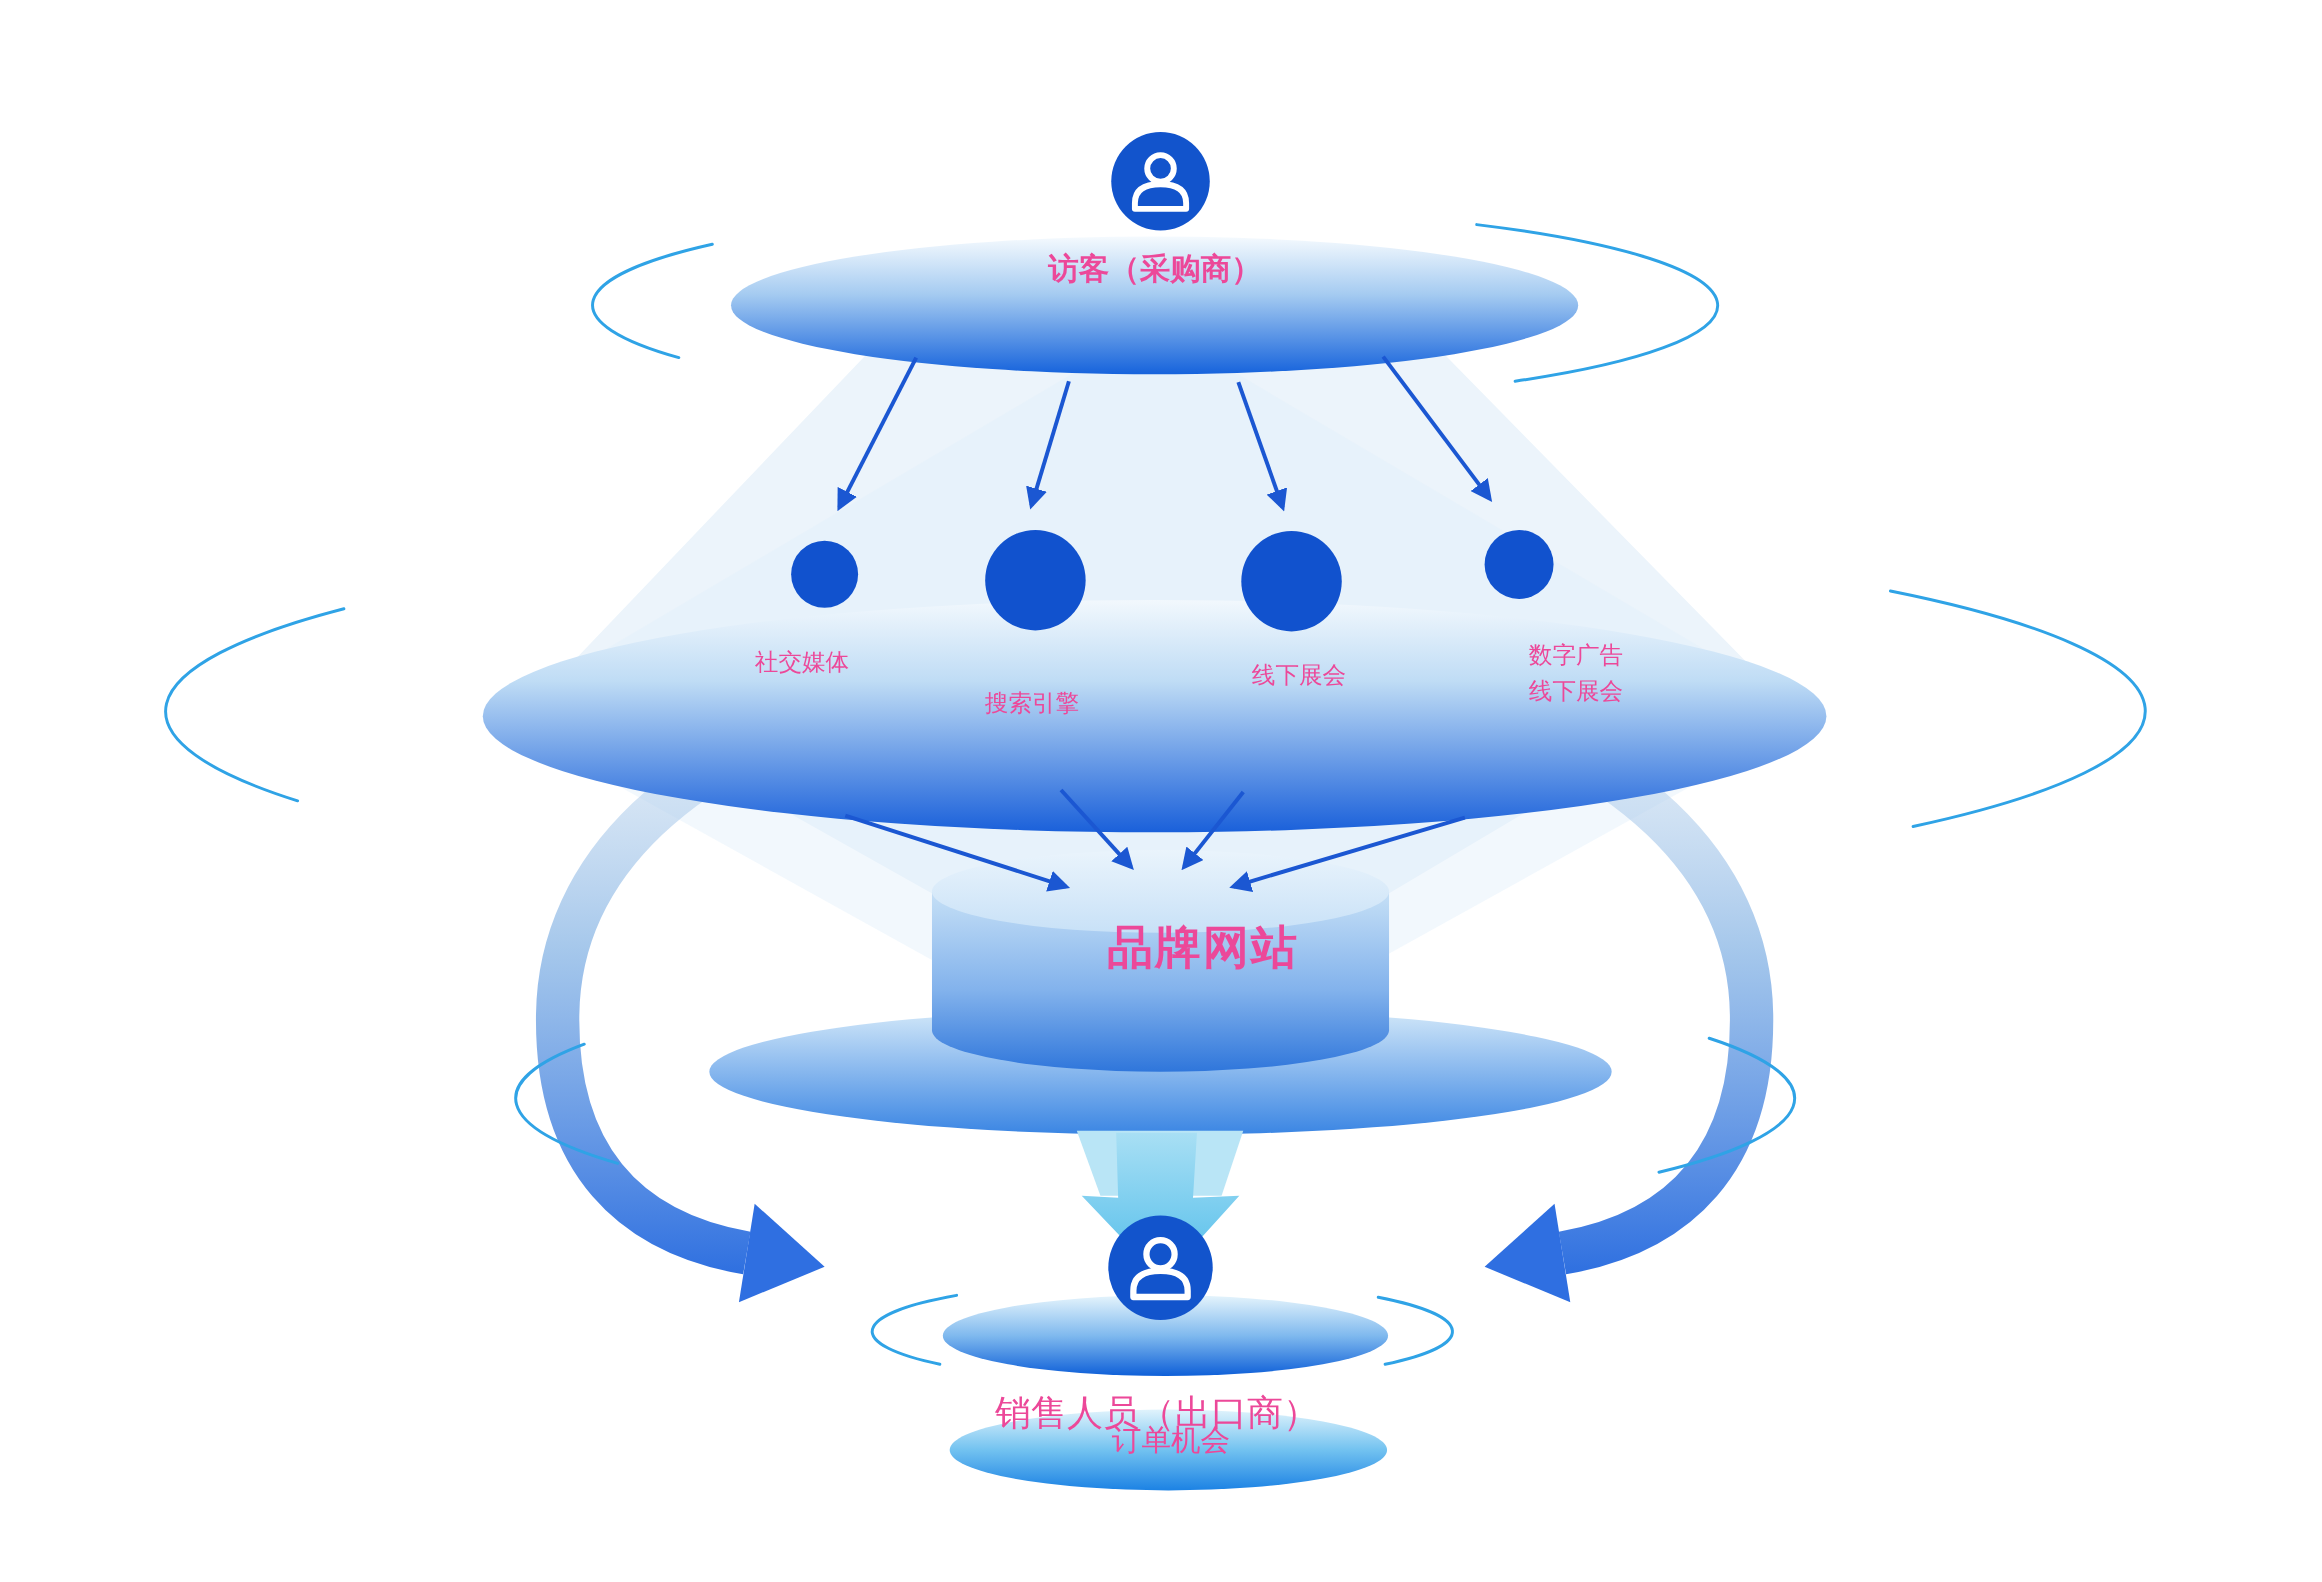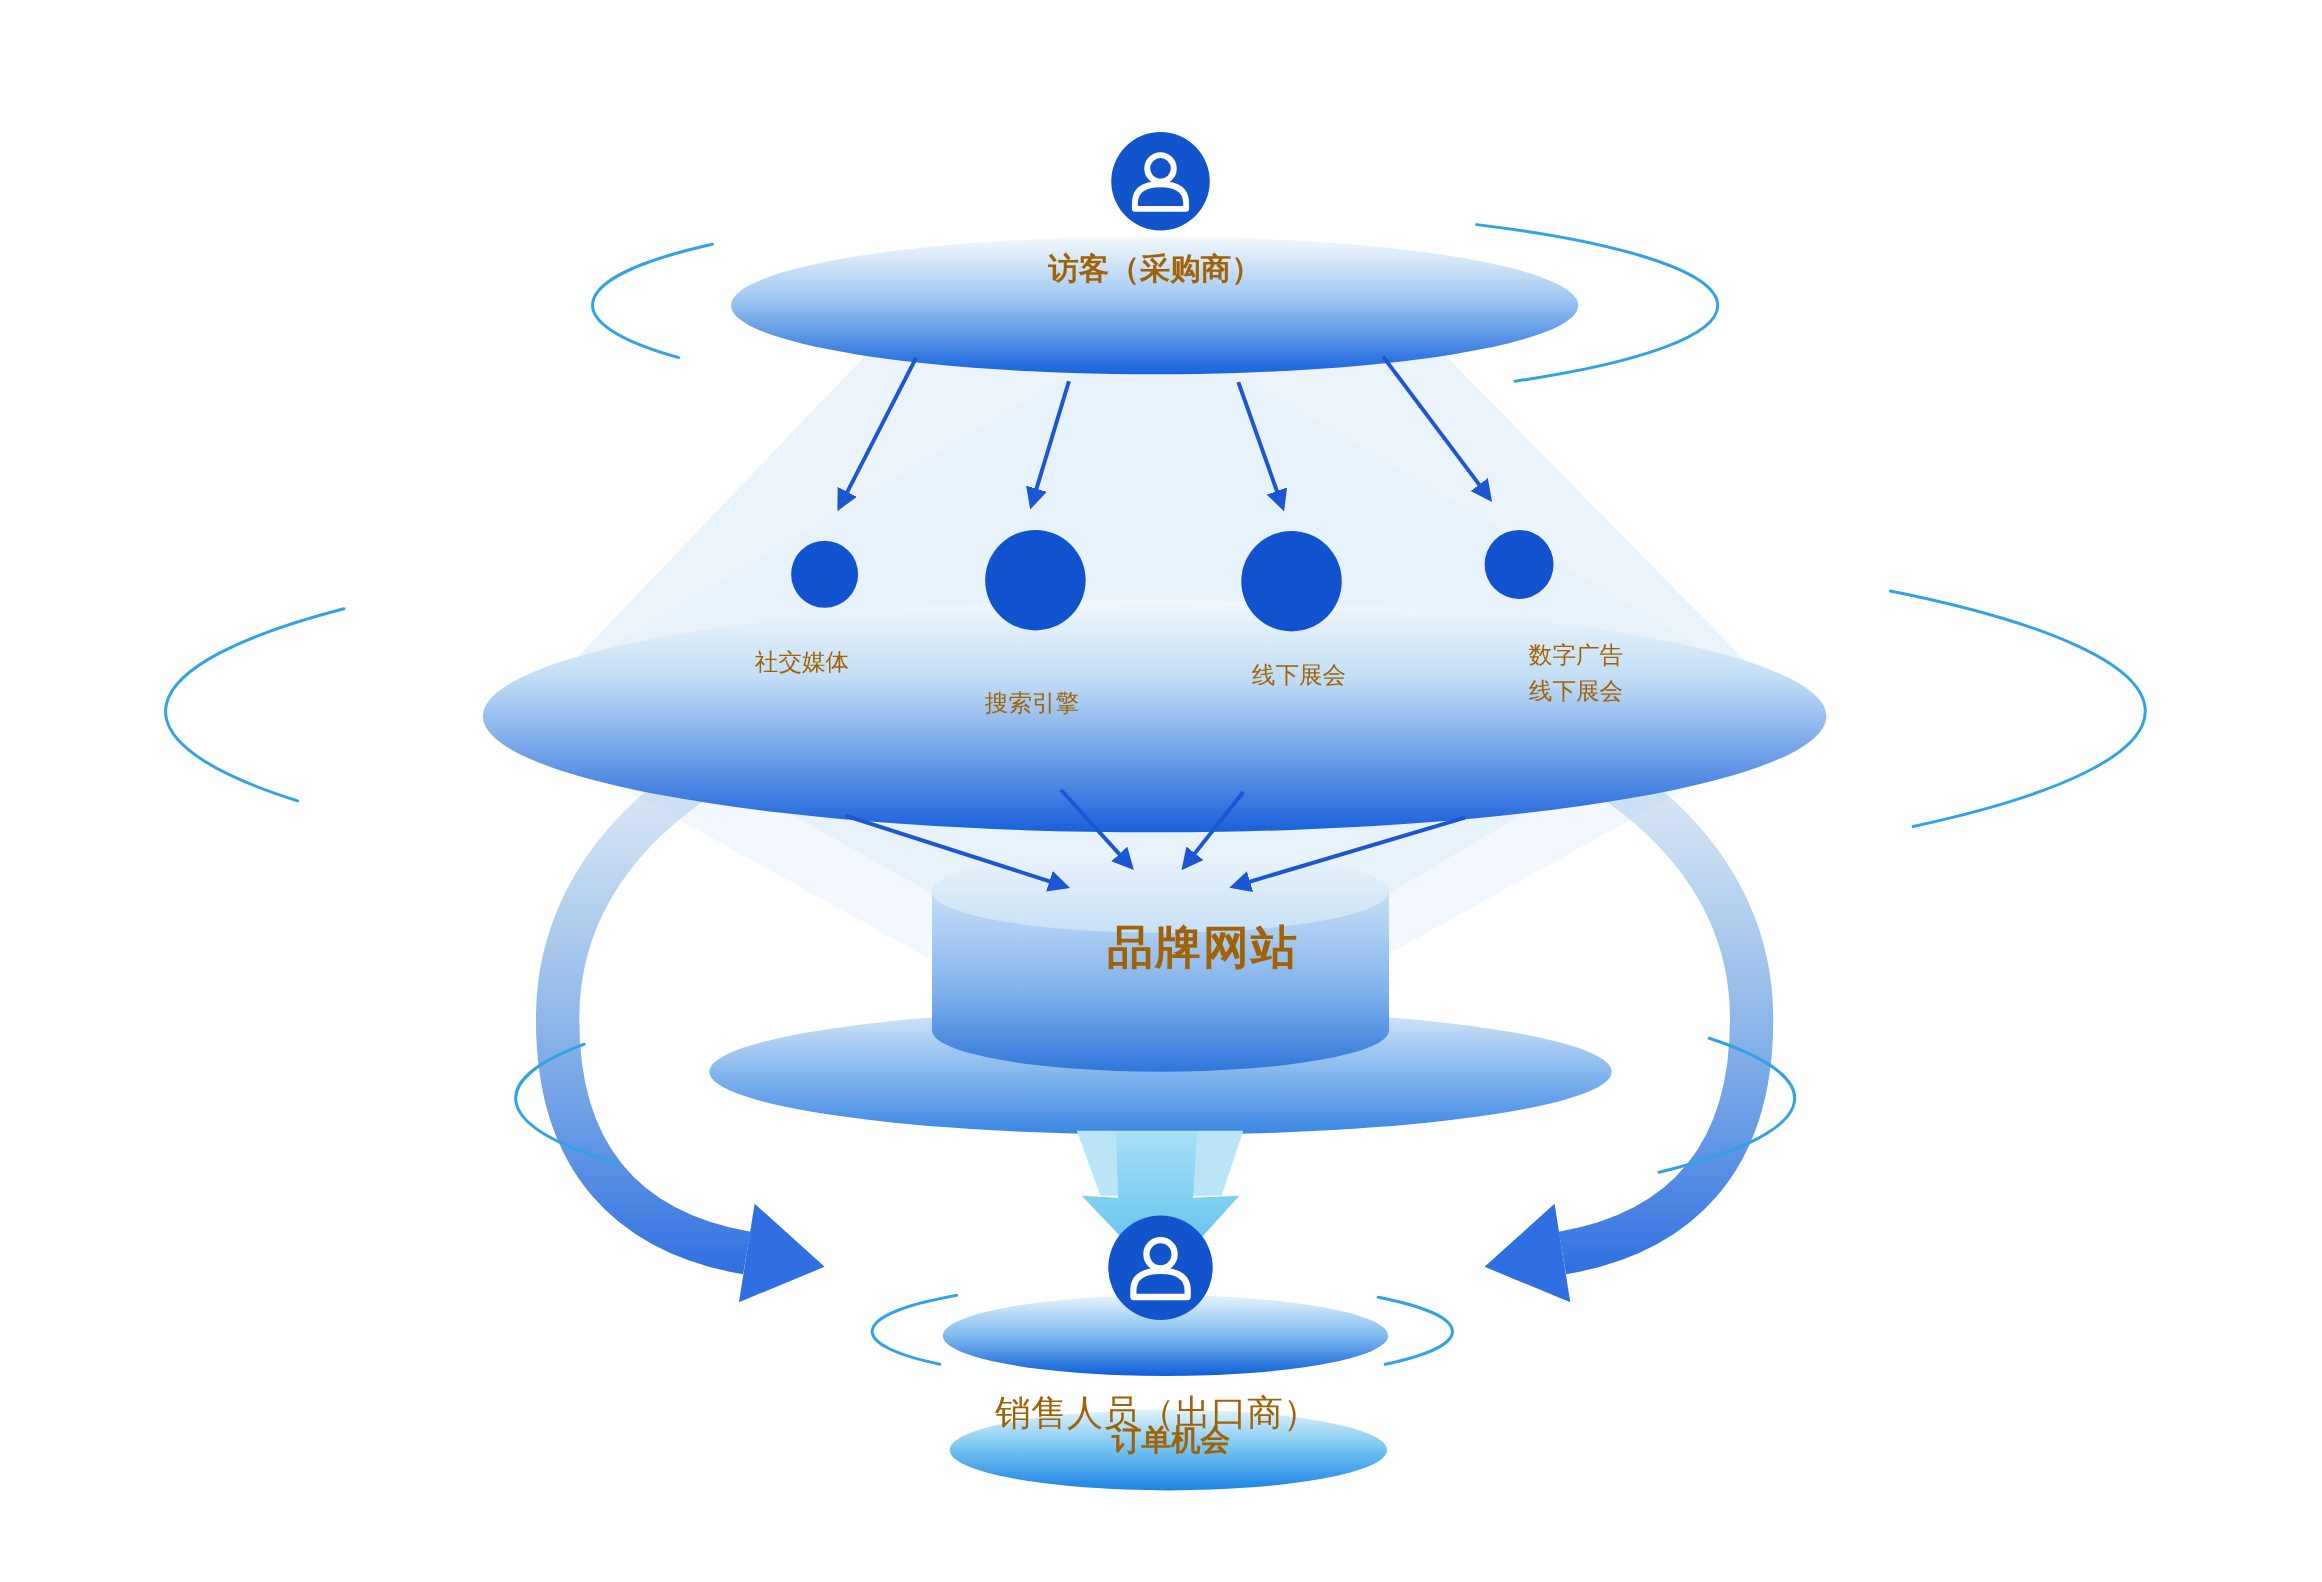--- a/index.html
+++ b/index.html
@@ -8,34 +8,34 @@
     width:2323px;height:1582px;
     overflow:hidden;
     background:#ffffff;
     font-family:"Liberation Sans","DejaVu Sans",sans-serif;
   }
   #bg-svg{position:absolute;left:0;top:0;width:2323px;height:1582px;}
   .lbl{
     position:absolute;
     transform:translate(-50%,-50%);
     white-space:nowrap;
-    color:#a16207;
+    color:#ec4899;
     text-align:center;
     line-height:1.25;
   }
   .lbl-visitor{left:1155px;top:268px;font-size:30.5px;font-weight:600;}
   .lbl-channel{font-size:23.6px;font-weight:500;}
   .lbl-ch1{left:802px;top:663px;}
   .lbl-ch2{left:1032px;top:704px;font-family:Liberation Serif, serif;}
   .lbl-ch3{left:1299px;top:676px;}
   .lbl-ch4{left:1528px;top:673px;line-height:36px;margin-left:48px;}
   .lbl-site-title{left:1155px;top:948px;font-size:46px;font-weight:700;letter-spacing:2px;margin-left:48px;}
   .lbl-site-desc{left:1155px;top:1015px;font-size:22.7px;font-weight:400;line-height:26.6px;}
   .lbl-sales{left:1157px;top:1368px;font-size:36px;font-weight:500;margin-top:44px;}
-  .lbl-order{left:1171px;top:1440px;font-size:29.6px;font-weight:700;}
+  .lbl-order{left:1171px;top:1440px;font-size:29.6px;font-weight:400;}
 </style>
 </head>
 <body>
 
 <div id="canvas">
 
   <svg id="bg-svg" viewBox="0 0 2358 1606" xmlns="http://www.w3.org/2000/svg">
     <defs>
       <linearGradient id="gTopEllipse" x1="0" y1="0" x2="0" y2="1">
         <stop offset="0" stop-color="#F5FAFE"></stop>

